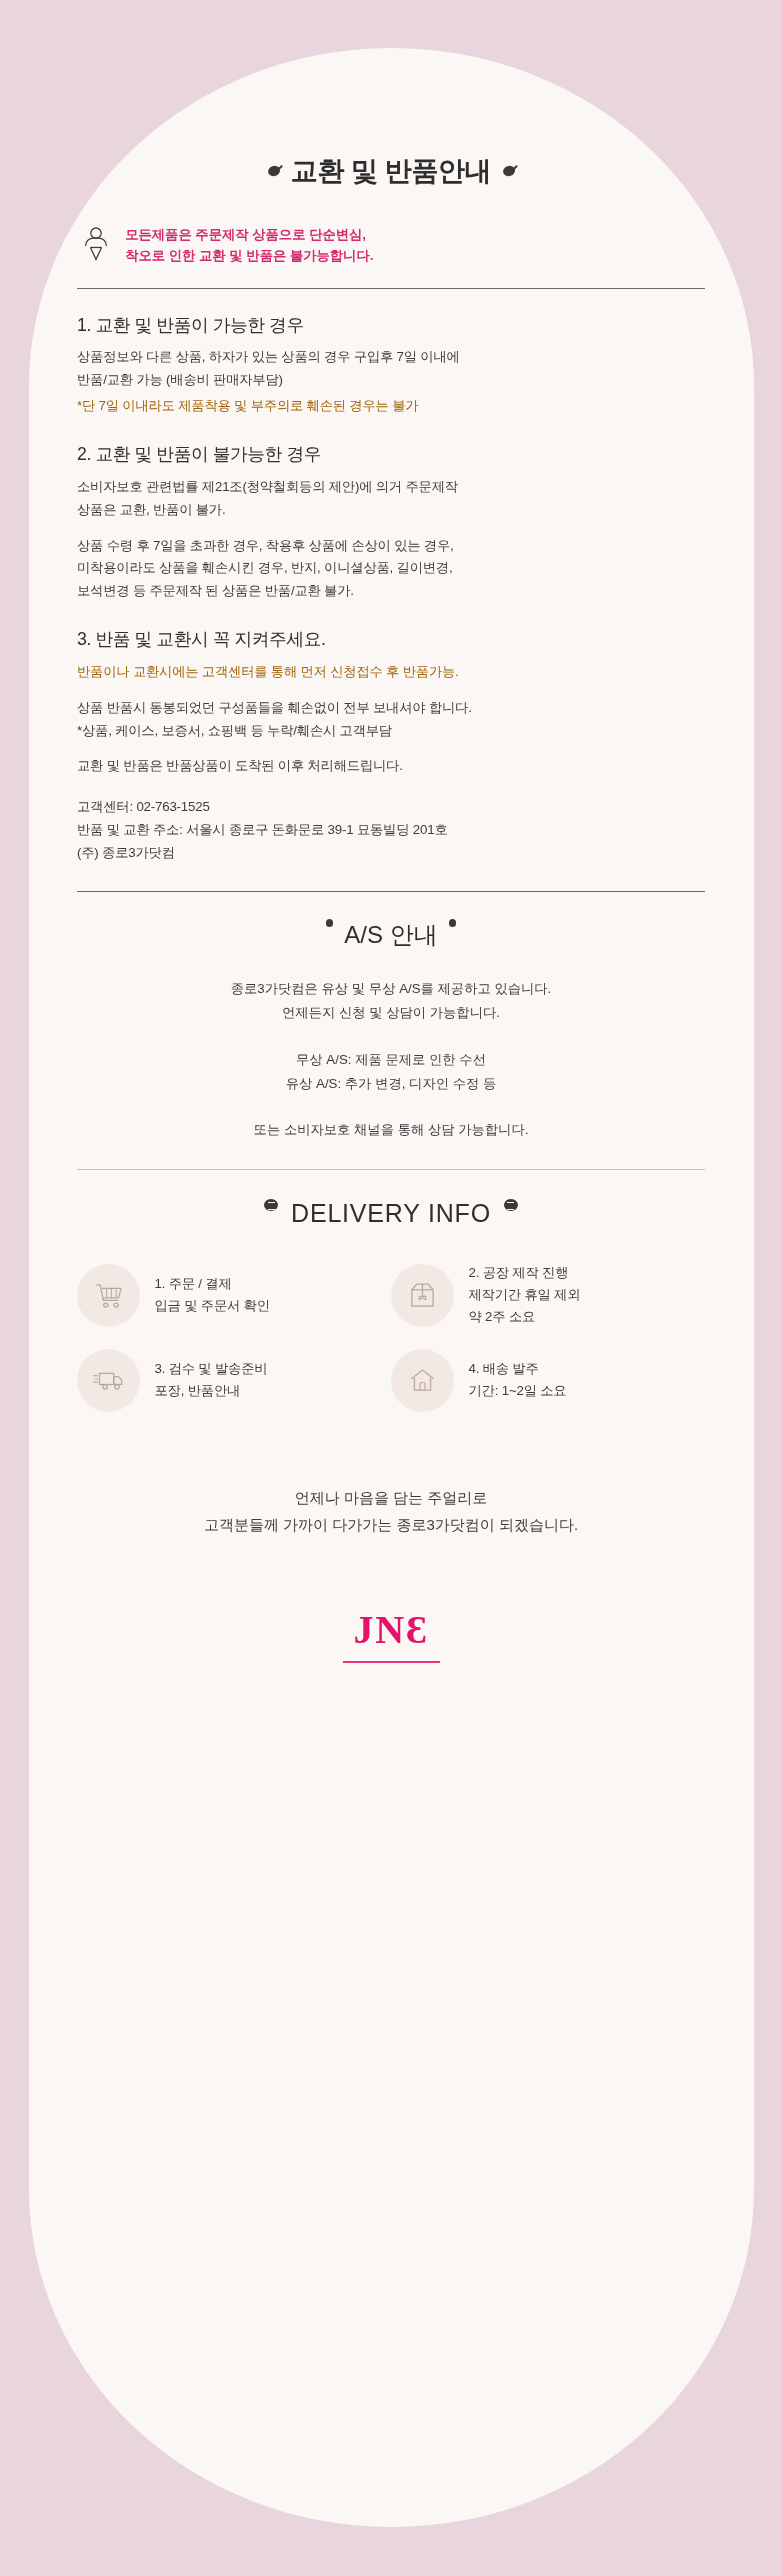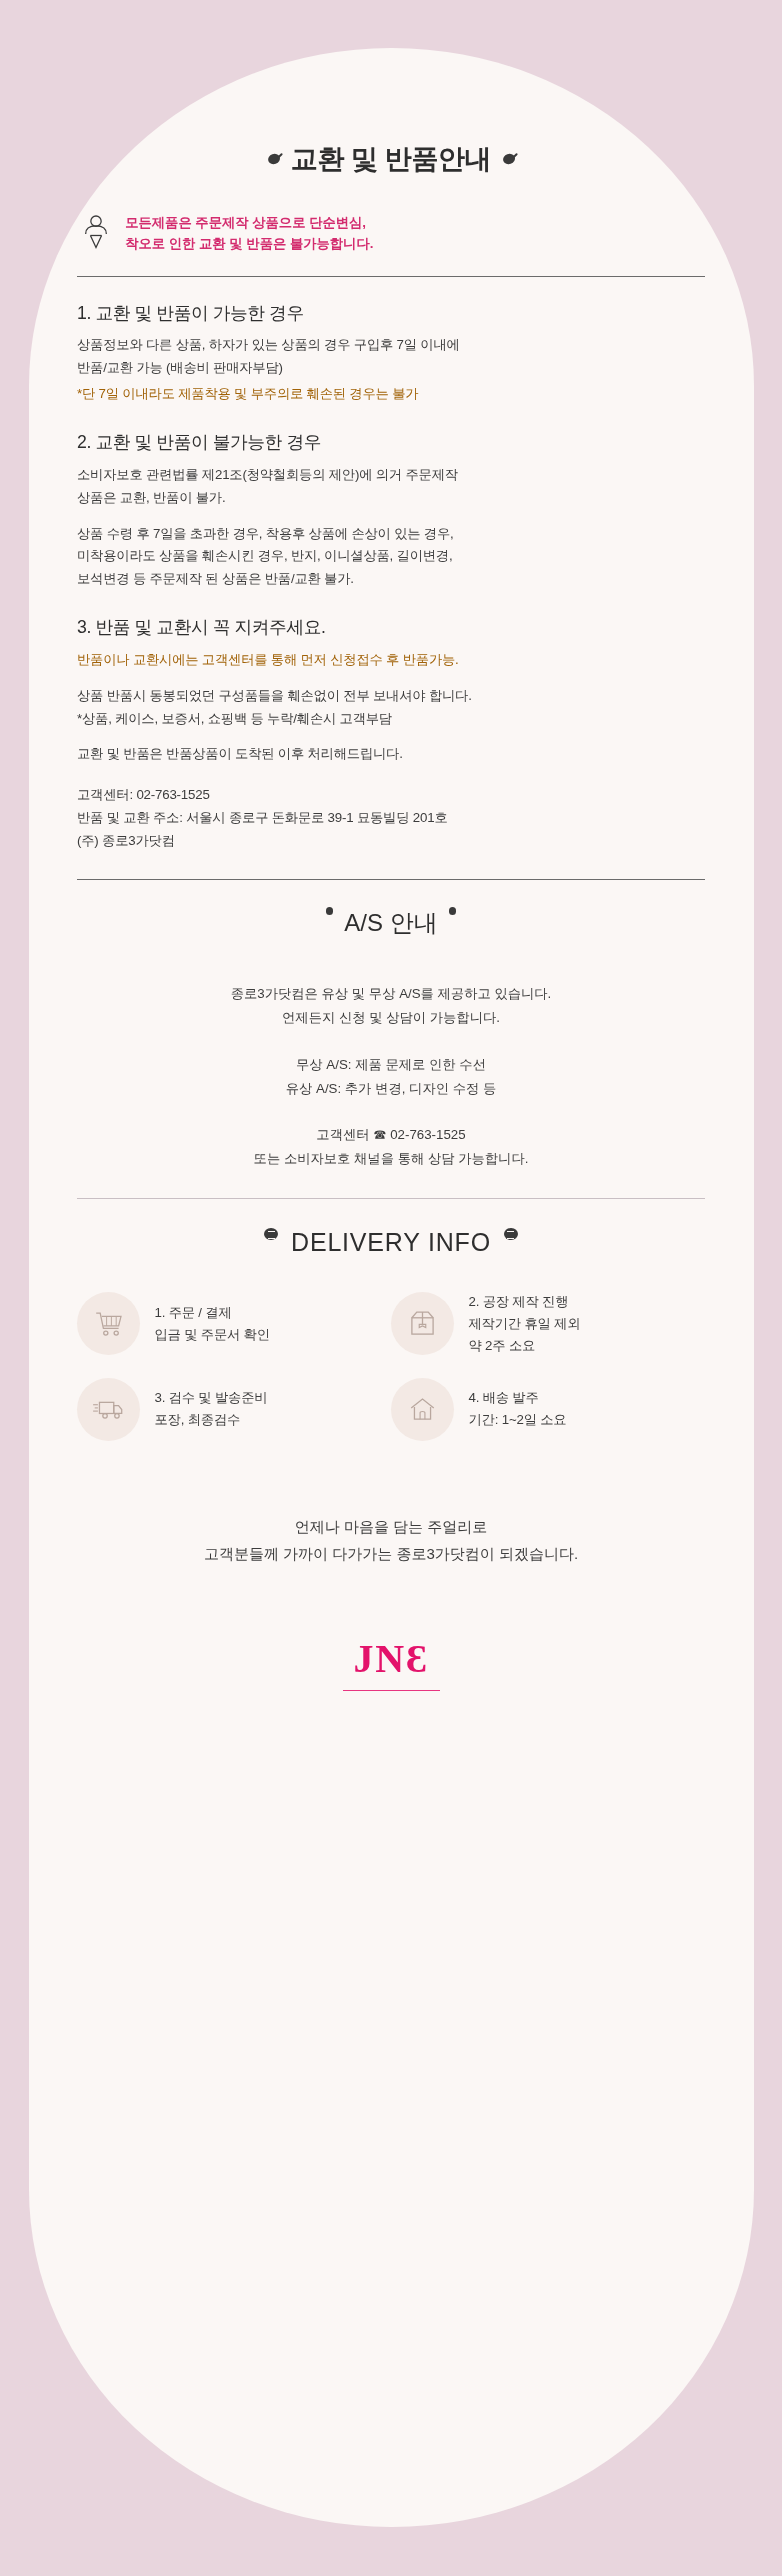--- a/index.html
+++ b/index.html
@@ -20,21 +20,21 @@
     width: 725px;
     height: 2479px;
     background: #fbf7f5;
     border-radius: 362px / 338px;
   }
   .content {
     position: absolute;
     left: 0;
     top: 0;
     width: 782px;
-    padding: 4px 77px;
+    padding: 16px 77px;
   }
 
   
   .main-title {
     text-align: center;
     font-size: 27px;
     font-weight: bold;
     color: #2e2e2e;
     letter-spacing: -0.4px;
     margin-top: 137px;
@@ -120,21 +120,21 @@
   .small-dot {
     display: inline-block;
     width: 7.2px; height: 7.2px;
     border-radius: 50%;
     background: #3a3a3a;
   }
   .as-body {
     text-align: center;
     font-size: 13.3px;
     line-height: 1.8;
-    margin: 43px 0 0 0;
+    margin: 26px 0 0 0;
     color: #3c3c3c;
   }
   .as-body .blk { margin-bottom: 22.5px; }
   .as-body .blk:last-child { margin-bottom: 0; }
 
   
   .delivery-title {
     text-align: center;
     font-size: 25px;
     letter-spacing: 0.8px;
@@ -285,21 +285,20 @@
   <div class="as-body">
     <div class="blk">
       <div>종로3가닷컴은 유상 및 무상 A/S를 제공하고 있습니다.</div>
       <div>언제든지 신청 및 상담이 가능합니다.</div>
     </div>
     <div class="blk">
       <div>무상 A/S: 제품 문제로 인한 수선</div>
       <div>유상 A/S: 추가 변경, 디자인 수정 등</div>
     </div>
     <div class="blk">
-      <div>고객센터 ☎ 02-763-1525</div>
       <div>또는 소비자보호 채널을 통해 상담 가능합니다.</div>
     </div>
   </div>
 
   <hr class="rule light">
 
   <div class="delivery-title">
     <span class="x-dot"></span>
     <span>DELIVERY INFO</span>
     <span class="x-dot"></span>
@@ -348,21 +347,21 @@
           <path d="M27 12 H33 L37 17 V22 H27 Z" fill="none" stroke="#b9a79e" stroke-width="1.6"></path>
           <circle cx="16" cy="25" r="2.8" fill="none" stroke="#b9a79e" stroke-width="1.6"></circle>
           <circle cx="31" cy="25" r="2.8" fill="none" stroke="#b9a79e" stroke-width="1.6"></circle>
           <line x1="1" y1="11" x2="7" y2="11" stroke="#b9a79e" stroke-width="1.4"></line>
           <line x1="3" y1="15" x2="7" y2="15" stroke="#b9a79e" stroke-width="1.4"></line>
           <line x1="1" y1="19" x2="7" y2="19" stroke="#b9a79e" stroke-width="1.4"></line>
         </svg>
       </div>
       <div class="step-text">
         <div>3. 검수 및 발송준비</div>
-        <div>포장, 최종검수</div>
+        <div>포장, 반품안내</div>
       </div>
     </div>
 
     <div class="step">
       <div class="step-icon">
         <svg width="31" height="29" viewBox="0 0 38 36">
           <path d="M5 16 L19 5 L33 16" fill="none" stroke="#b9a79e" stroke-width="1.6"></path>
           <path d="M9 15 V30 H29 V15" fill="none" stroke="#b9a79e" stroke-width="1.6"></path>
           <path d="M16 30 V22 C16 20 22 20 22 22 V30" fill="none" stroke="#b9a79e" stroke-width="1.4"></path>
         </svg>

